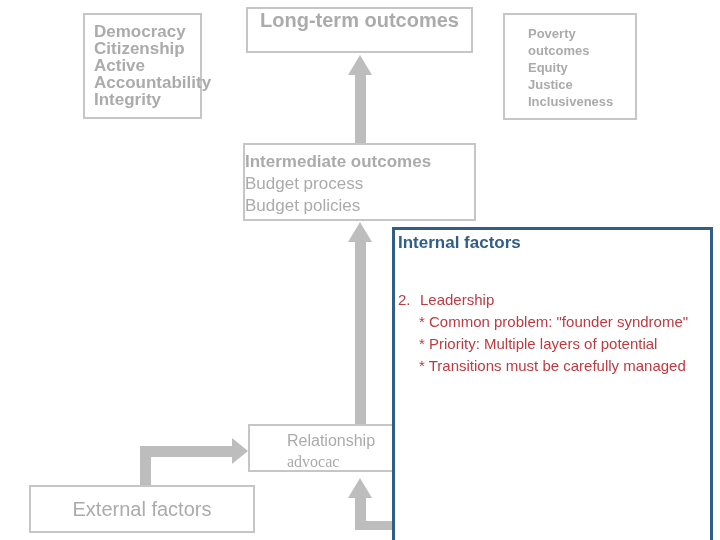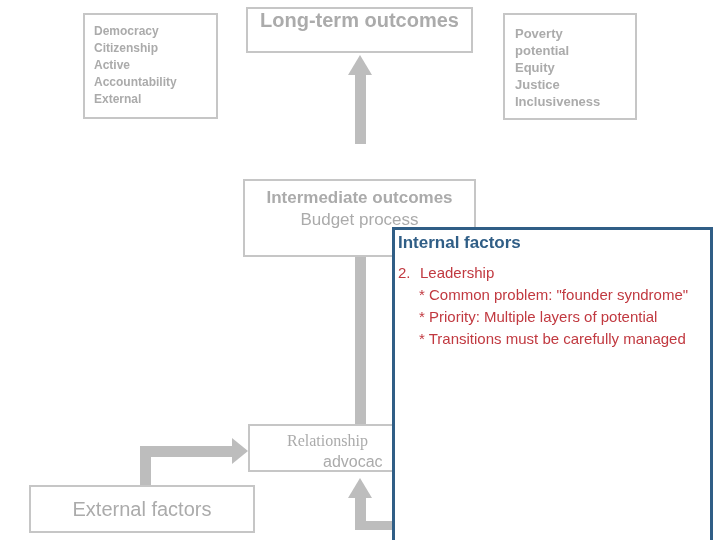--- a/index.html
+++ b/index.html
@@ -10,38 +10,38 @@
     --red:#C13940;
     --bg:#FFFFFF;
   }
   html,body{margin:0;padding:0;background:#888;}
   .slide{
     position:relative;width:720px;height:540px;background:var(--bg);
     overflow:hidden;font-family:"Liberation Sans","DejaVu Sans",sans-serif;
   }
   .box{position:absolute;box-sizing:border-box;border:2px solid var(--gray-border);background:var(--bg);color:var(--gray-text);}
   
-  .values-box{left:83px;top:13px;width:135px;height:106px;padding:8px 0 0 9px;font-size:12px;font-weight:bold;line-height:17px;}
+  .values-box{left:83px;top:13px;width:119px;height:106px;padding:8px 0 0 9px;font-size:17px;font-weight:bold;line-height:17px;}
   
   .longterm-box{left:246px;top:7px;width:227px;height:46px;display:flex;justify-content:center;font-size:20px;font-weight:bold;}
   
-  .outcomes-box{left:503px;top:13px;width:134px;height:107px;padding:10px 0 0 10px;font-size:13px;font-weight:bold;line-height:17px;}
+  .outcomes-box{left:503px;top:13px;width:134px;height:107px;padding:10px 0 0 23px;font-size:13px;font-weight:bold;line-height:17px;}
   
-  .intermediate-box{left:243px;top:143px;width:233px;height:78px;text-align:center;padding-top:6px;font-size:17px;line-height:22px;margin-top:36px;}
+  .intermediate-box{left:243px;top:143px;width:233px;height:78px;padding-top:6px;font-size:17px;line-height:22px;}
   .intermediate-box .t{font-weight:bold;}
   
   .relationship-box{left:248px;top:424px;width:226px;height:48px;font-size:16px;line-height:21px;padding-top:4px;z-index:1;white-space:nowrap;}
-  .relationship-box .l1{padding-left:37px;font-family:Liberation Serif, serif;}
-  .relationship-box .l2{padding-left:73px;}
+  .relationship-box .l1{padding-left:37px;}
+  .relationship-box .l2{padding-left:37px;font-family:Liberation Serif, serif;}
   
   .external-box{left:29px;top:485px;width:226px;height:48px;display:flex;align-items:center;justify-content:center;font-size:20px;}
   
   .internal-box{left:392px;top:227px;width:321px;height:361px;border:3px solid var(--blue);background:var(--bg);z-index:2;padding:3px 0 0 3px;color:var(--blue);}
   .internal-title{font-size:17px;font-weight:bold;line-height:20px;}
-  .internal-body{margin-top:9px;color:var(--red);font-size:15px;line-height:22px;}
+  .internal-body{margin-top:36px;color:var(--red);font-size:15px;line-height:22px;}
   .internal-body .num{display:inline-block;width:22px;}
   .internal-body .bullet{margin-left:21px;}
   .internal-body .cont{margin-left:31px;}
   
   .shaft{position:absolute;background:var(--arrow);}
   .tri{position:absolute;width:0;height:0;}
   .tri-up{border-left:12px solid transparent;border-right:12px solid transparent;border-bottom:20px solid var(--arrow);}
   .tri-right{border-top:13px solid transparent;border-bottom:13px solid transparent;border-left:16px solid var(--arrow);}
 </style>
 </head>
@@ -62,38 +62,39 @@
   <div class="tri tri-up" style="left:348px;top:478px;"></div>
   <div class="shaft" style="left:355px;top:497px;width:11px;height:33px;"></div>
   <div class="shaft" style="left:355px;top:521px;width:194px;height:9px;"></div>
   <div class="shaft" style="left:540px;top:498px;width:9px;height:32px;"></div>
 
   <div class="box values-box">
     <div>Democracy</div>
     <div>Citizenship</div>
     <div>Active</div>
     <div>Accountability</div>
-    <div>External</div>
+    <div>Integrity</div>
   </div>
 
   <div class="box longterm-box">
     <span>Long-term outcomes</span>
   </div>
 
   <div class="box outcomes-box">
     <div>Poverty</div>
-    <div>potential</div>
+    <div>outcomes</div>
     <div>Equity</div>
     <div>Justice</div>
     <div>Inclusiveness</div>
   </div>
 
   <div class="box intermediate-box">
     <div class="t">Intermediate outcomes</div>
     <div>Budget process</div>
+    <div>Budget policies</div>
   </div>
 
   <div class="box relationship-box">
     <div class="l1">Relationship</div>
     <div class="l2">advocac</div>
   </div>
 
   <div class="box external-box">
     <span>External factors</span>
   </div>

